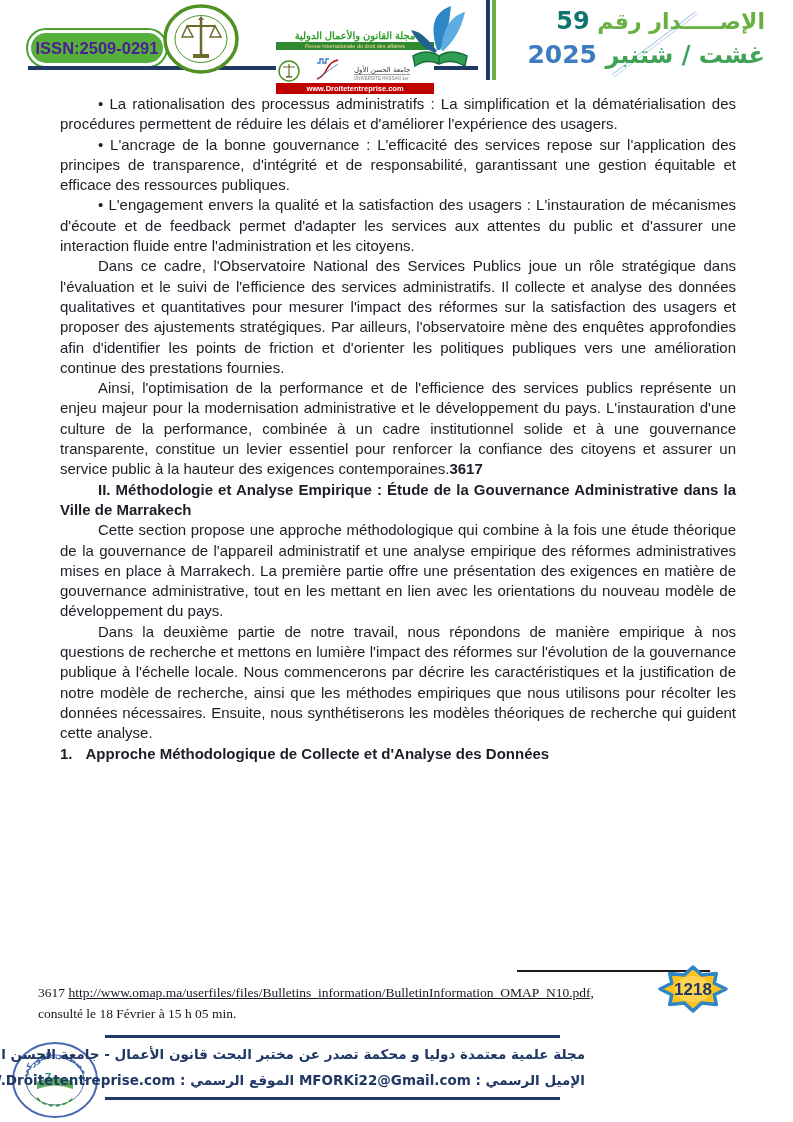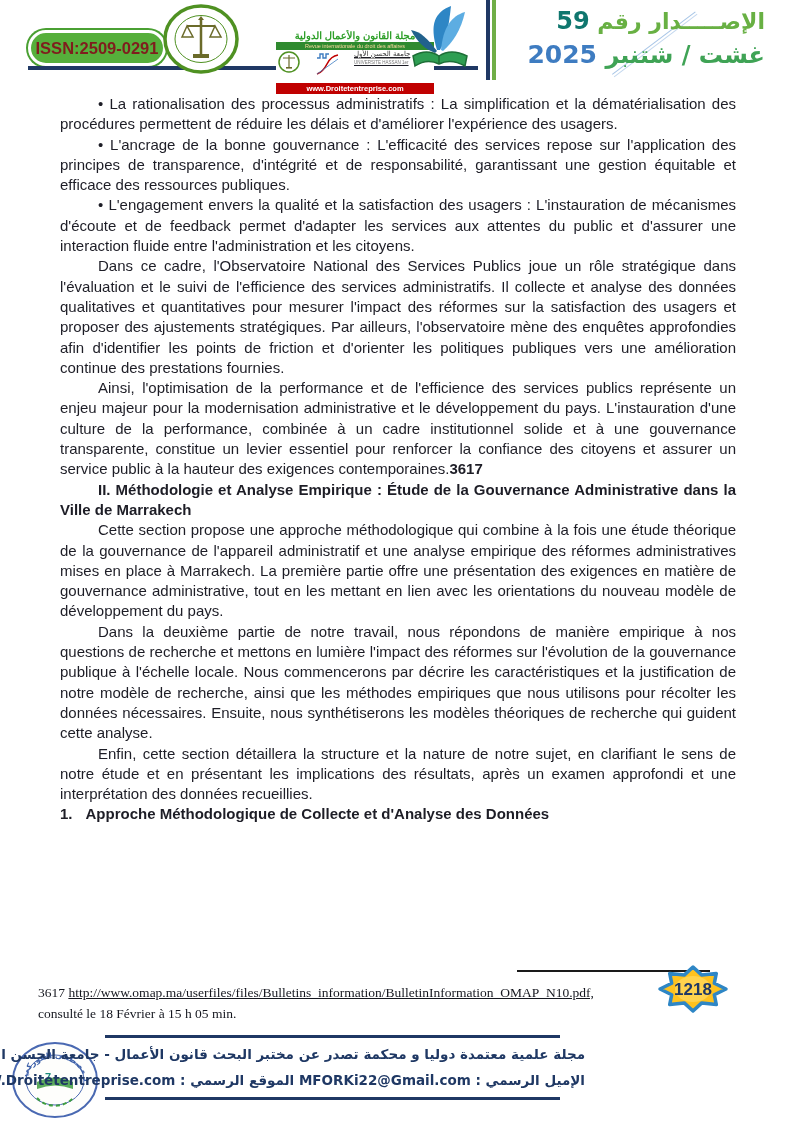--- a/index.html
+++ b/index.html
@@ -2,29 +2,29 @@
 <html lang="fr"><head>
 <meta charset="utf-8">
 <style>
   html,body{margin:0;padding:0;background:#ffffff;}
   .page{position:relative;width:793px;height:1122px;background:#fff;overflow:hidden;
         font-family:"Liberation Sans",sans-serif;color:#1d1d26;}
 
   
   .issn-badge{position:absolute;left:28px;top:30px;width:132px;height:30px;
     background:#56AF3B;border:3px solid #fff;box-shadow:0 0 0 2px #4aa032;border-radius:18px;
-    color:#7f1d1d;font-weight:700;font-size:16.5px;display:flex;align-items:center;justify-content:center;}
+    color:#4c1d95;font-weight:700;font-size:16.5px;display:flex;align-items:center;justify-content:center;}
   .hdr-rule{position:absolute;left:28px;top:66px;width:450px;height:4px;background:#1F3864;}
 
   .scales-logo{position:absolute;left:162px;top:4px;width:78px;height:70px;}
   .banner{position:absolute;left:276px;top:6px;width:158px;height:64px;background:#fff;
           display:flex;flex-direction:column;overflow:hidden;margin-top:24px;}
   .banner-title{color:#2fa02a;font-weight:700;font-size:10px;line-height:12px;text-align:center;white-space:nowrap;}
   .banner-strip{background:#2f8a2f;color:#ffd9a0;font-size:5.5px;line-height:8px;text-align:center;white-space:nowrap;}
-  .banner-mid{flex:1;display:flex;align-items:flex-start;gap:14px;padding:1px 2px;text-decoration:underline;}
+  .banner-mid{flex:1;display:flex;align-items:flex-end;gap:14px;padding:1px 2px;}
   .univ-block{display:flex;flex-direction:column;line-height:7px;}
   .univ-ar{font-size:7px;color:#333;font-family:"DejaVu Sans",sans-serif;white-space:nowrap;}
   .univ-fr{font-size:4.5px;color:#777;border-top:1px solid #999;white-space:nowrap;}
   .banner-web{background:#C00000;color:#fff;font-weight:700;font-size:7.5px;line-height:11px;text-align:center;white-space:nowrap;}
   .book-logo{position:absolute;left:407px;top:4px;width:66px;height:70px;}
 
   .vbars{position:absolute;left:486px;top:0;height:80px;display:flex;gap:2px;}
   .vb{display:block;width:4px;height:80px;}
   .vb-navy{background:#203864;}
   .vb-green{background:#6FAE46;}
@@ -144,21 +144,20 @@
 
   <main class="article" id="article-body">
       <p class="t-bullet"><span>• </span>La rationalisation des processus administratifs : La simplification et la dématérialisation des procédures permettent de réduire les délais et d'améliorer l'expérience des usagers.</p>
       <p class="t-bullet"><span>• </span>L'ancrage de la bonne gouvernance : L'efficacité des services repose sur l'application des principes de transparence, d'intégrité et de responsabilité, garantissant une gestion équitable et efficace des ressources publiques.</p>
       <p class="t-bullet"><span>• </span>L'engagement envers la qualité et la satisfaction des usagers : L'instauration de mécanismes d'écoute et de feedback permet d'adapter les services aux attentes du public et d'assurer une interaction fluide entre l'administration et les citoyens.</p>
       <p class="t-p">Dans ce cadre, l'Observatoire National des Services Publics joue un rôle stratégique dans l'évaluation et le suivi de l'efficience des services administratifs. Il collecte et analyse des données qualitatives et quantitatives pour mesurer l'impact des réformes sur la satisfaction des usagers et proposer des ajustements stratégiques. Par ailleurs, l'observatoire mène des enquêtes approfondies afin d'identifier les points de friction et d'orienter les politiques publiques vers une amélioration continue des prestations fournies.</p>
       <p class="t-p">Ainsi, l'optimisation de la performance et de l'efficience des services publics représente un enjeu majeur pour la modernisation administrative et le développement du pays. L'instauration d'une culture de la performance, combinée à un cadre institutionnel solide et à une gouvernance transparente, constitue un levier essentiel pour renforcer la confiance des citoyens et assurer un service public à la hauteur des exigences contemporaines.<b>3617</b></p>
       <p class="t-h2">II. Méthodologie et Analyse Empirique : Étude de la Gouvernance Administrative dans la Ville de Marrakech</p>
       <p class="t-p">Cette section propose une approche méthodologique qui combine à la fois une étude théorique de la gouvernance de l'appareil administratif et une analyse empirique des réformes administratives mises en place à Marrakech. La première partie offre une présentation des exigences en matière de gouvernance administrative, tout en les mettant en lien avec les orientations du nouveau modèle de développement du pays.</p>
       <p class="t-p">Dans la deuxième partie de notre travail, nous répondons de manière empirique à nos questions de recherche et mettons en lumière l'impact des réformes sur l'évolution de la gouvernance publique à l'échelle locale. Nous commencerons par décrire les caractéristiques et la justification de notre modèle de recherche, ainsi que les méthodes empiriques que nous utilisons pour récolter les données nécessaires. Ensuite, nous synthétiserons les modèles théoriques de recherche qui guident cette analyse.</p>
-      <p class="t-p">Enfin, cette section détaillera la structure et la nature de notre sujet, en clarifiant le sens de notre étude et en présentant les implications des résultats, après un examen approfondi et une interprétation des données recueillies.</p>
       <p class="t-h3"><span class="num">1.</span>Approche Méthodologique de Collecte et d'Analyse des Données</p>
     </main>
 
   <div class="footnote-sep"></div>
   <div class="footnote">
     <div>
       <span>3617</span>
       <span class="fn-url">http://www.omap.ma/userfiles/files/Bulletins_information/BulletinInformation_OMAP_N10.pdf,</span>
     </div>
     <div>consulté le 18 Février à 15 h 05 min.</div>

